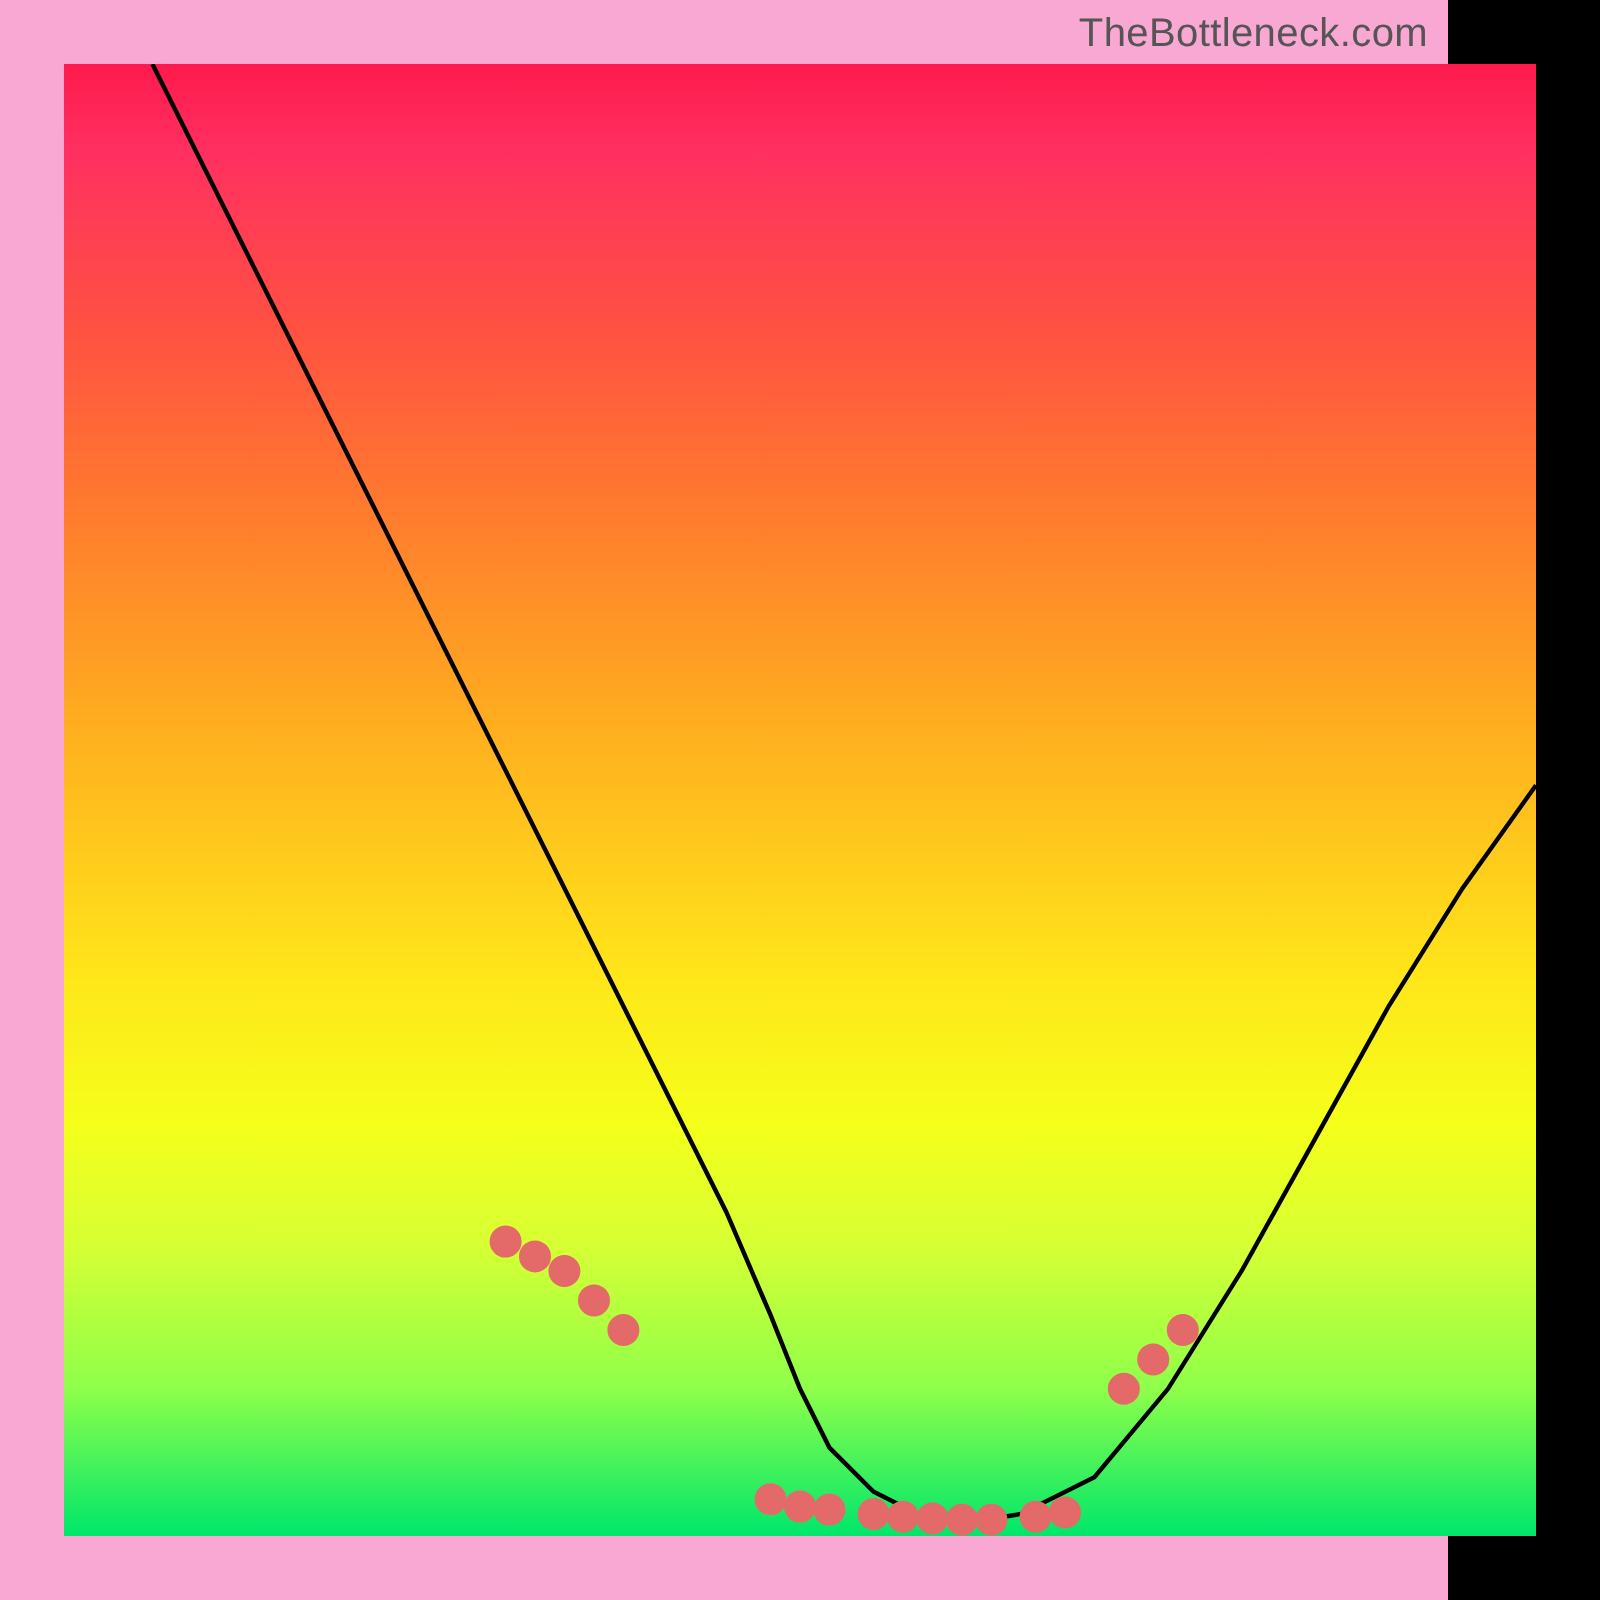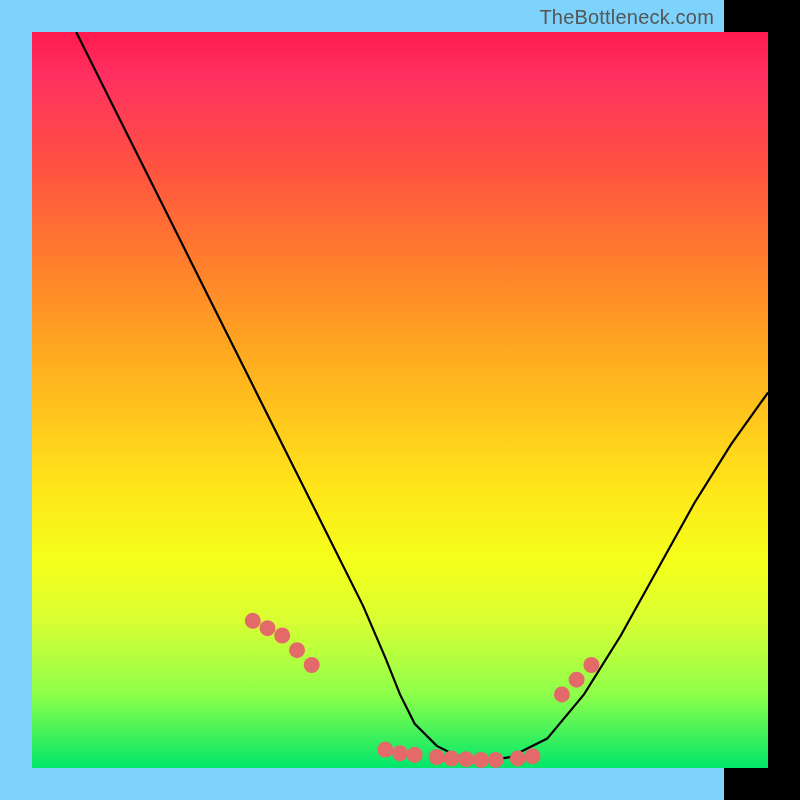--- a/index.html
+++ b/index.html
@@ -8,21 +8,21 @@
     background: #000;
     width: 800px;
     height: 800px;
     overflow: hidden;
     font-family: Arial, Helvetica, sans-serif;
   }
   .frame {
     position: relative;
     width: 724px;
     height: 800px;
-    background: #7dd3fc;
+    background: #f9a8d4;
   }
   .plot-area {
     position: absolute;
     left: 32px;
     top: 32px;
     width: 736px;
     height: 736px;
     background: linear-gradient(to bottom,
       #ff1a4d 0%,
       #ff3060 6%,

